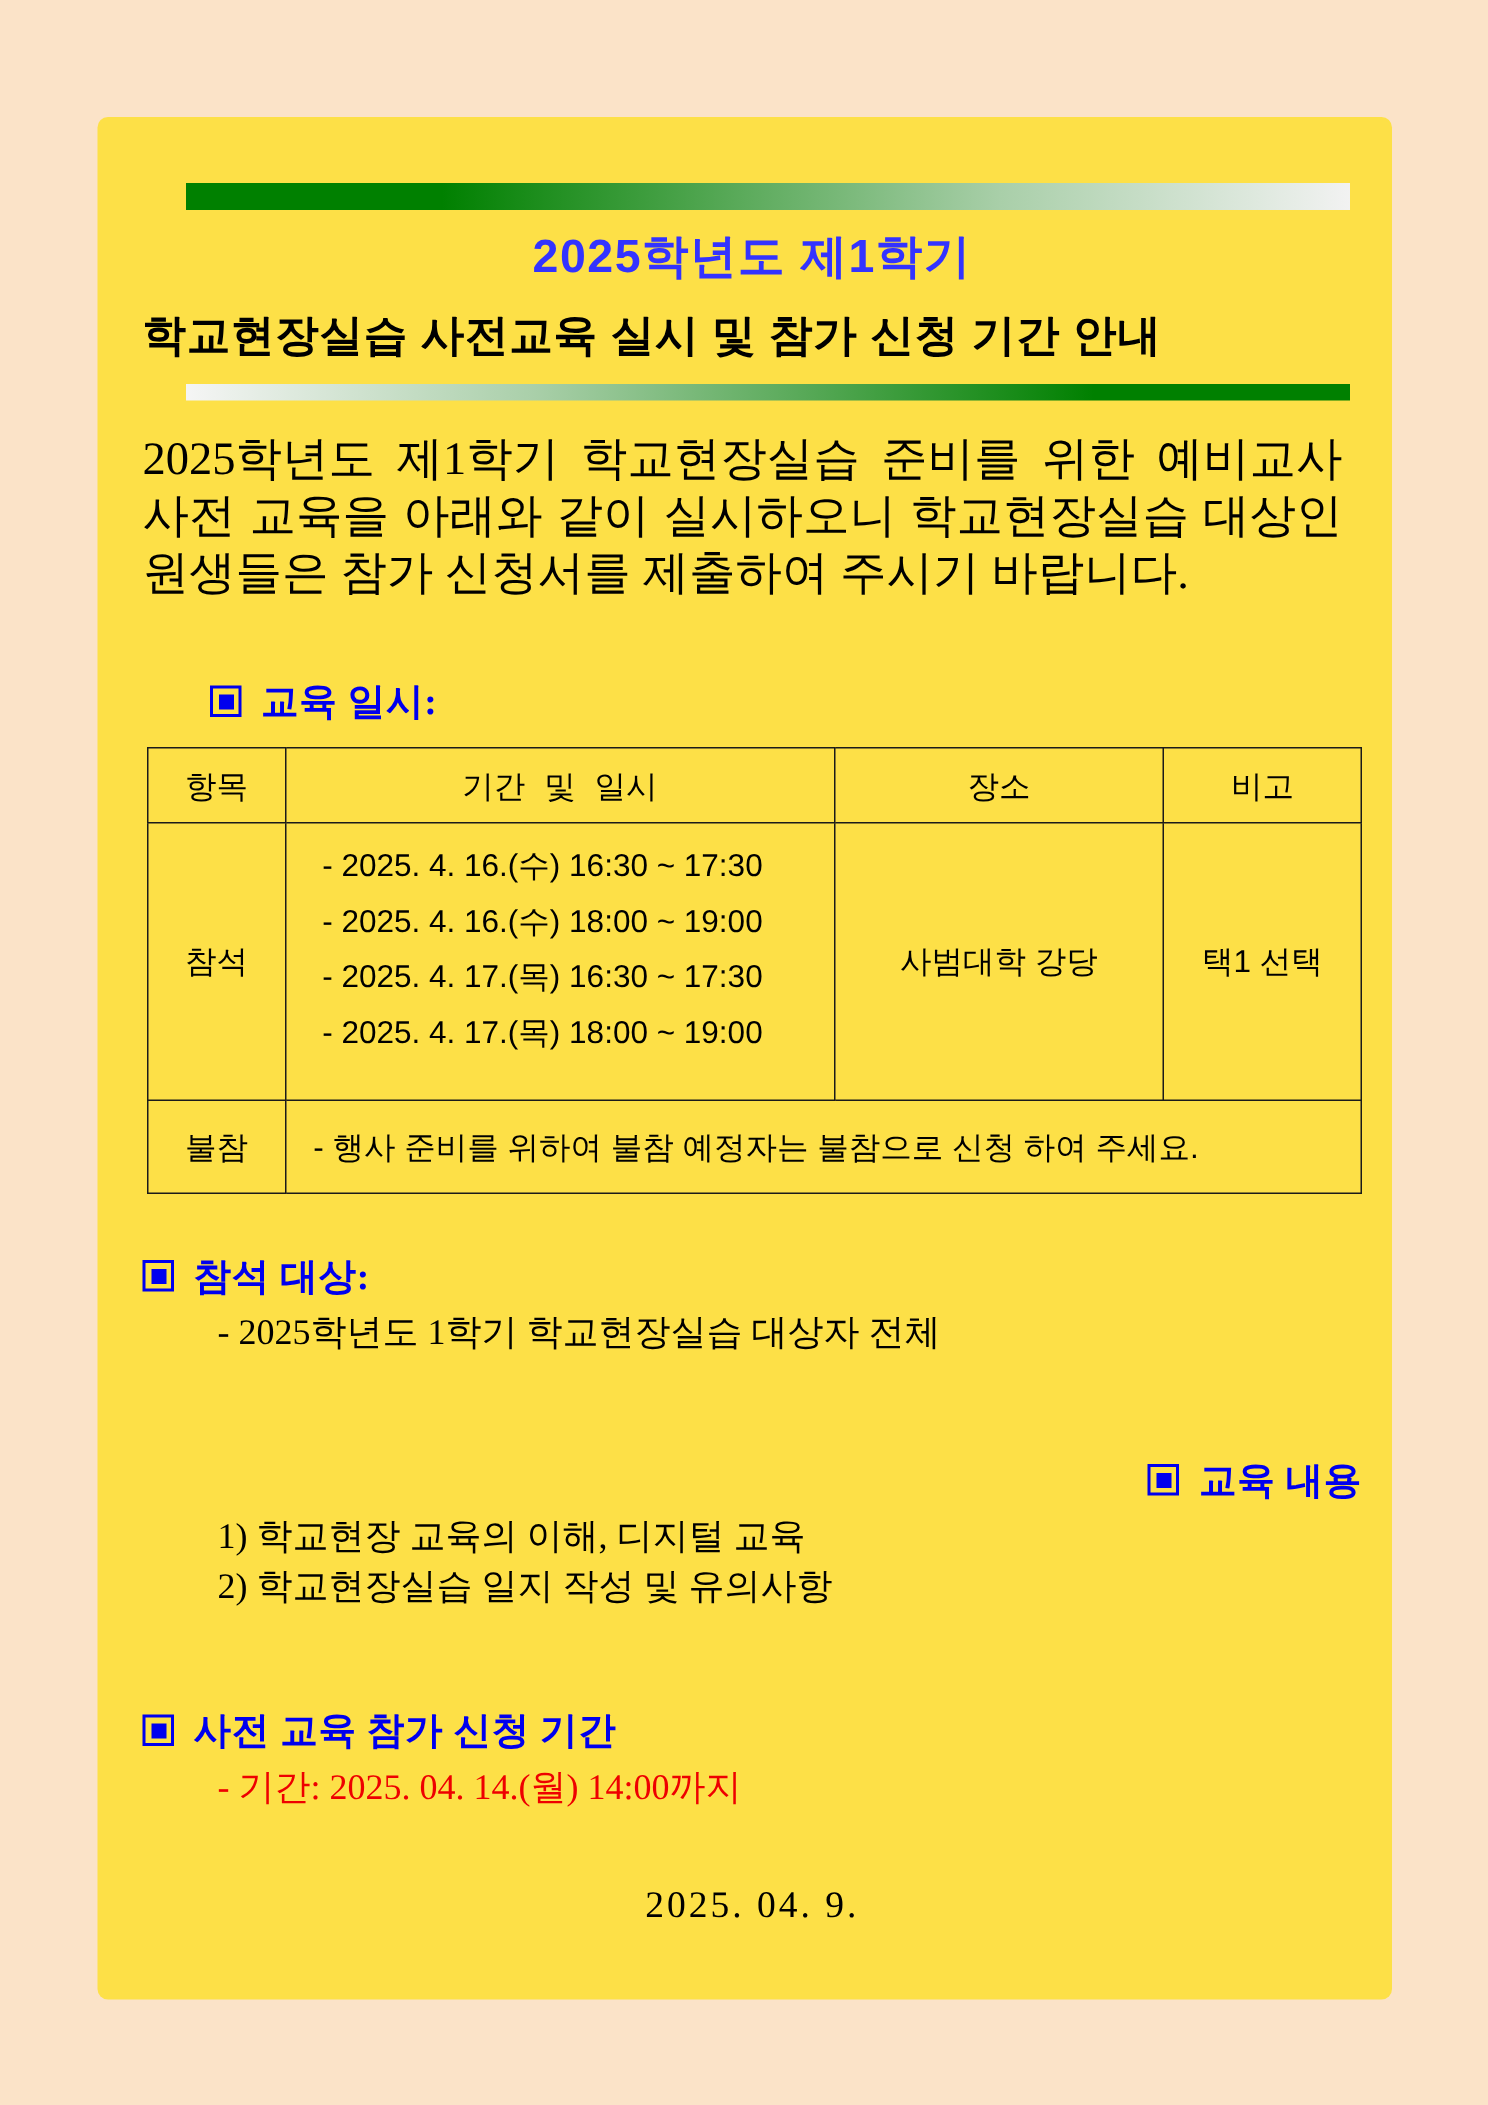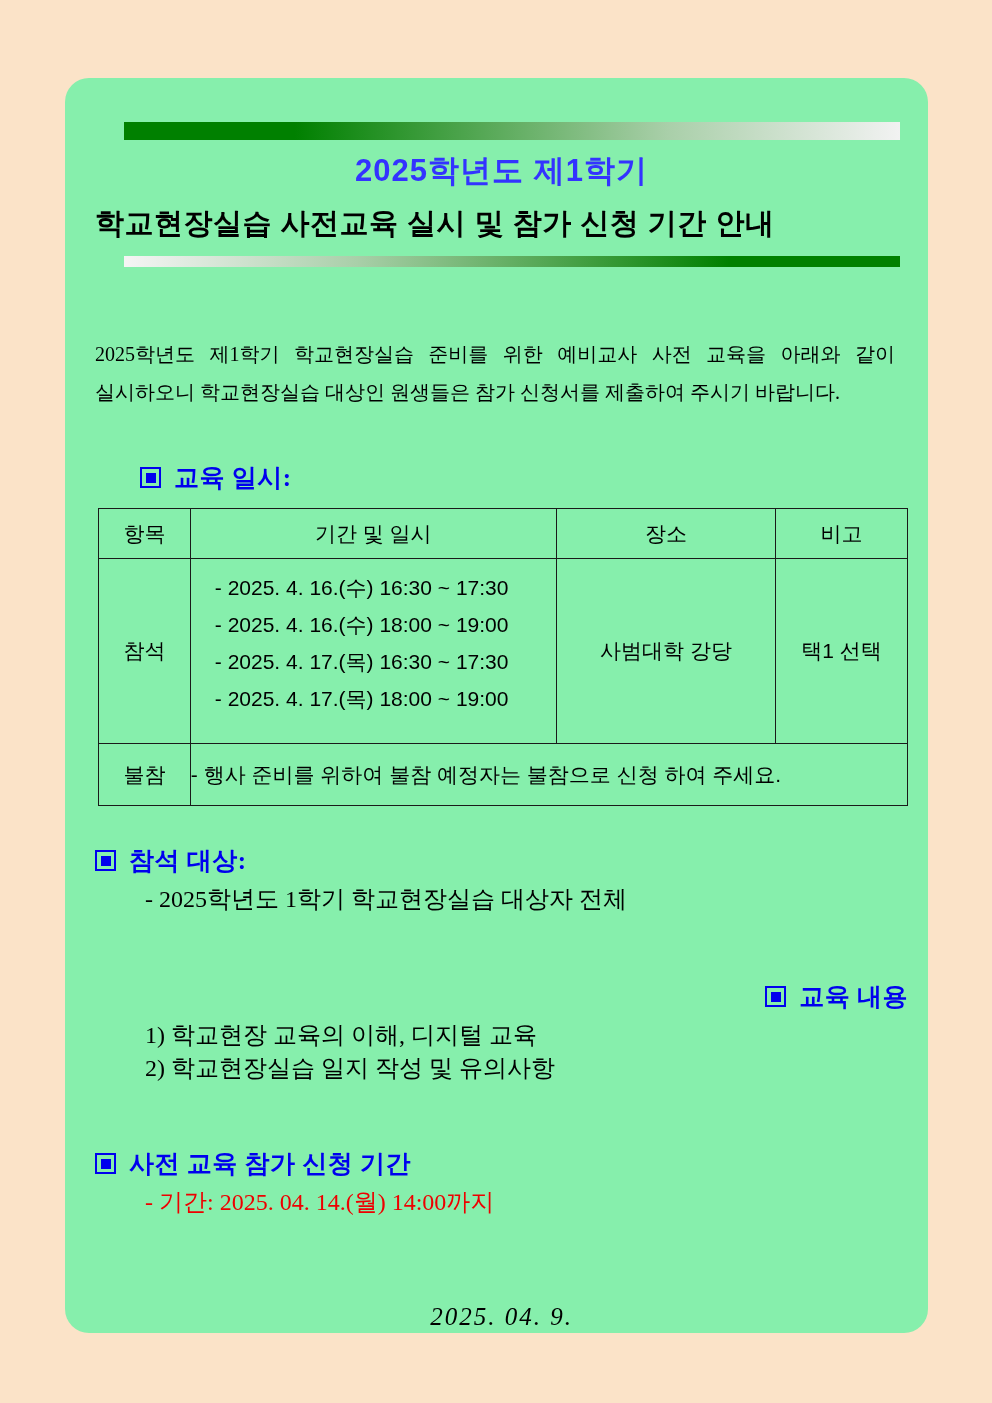--- a/index.html
+++ b/index.html
@@ -6,22 +6,22 @@
   html, body {
     width: 992px; height: 1403px;
     font-family: "Liberation Serif", serif;
   }
   body { background: #FBE3C8; position: relative; }
 
   .card {
     position: absolute;
     left: 65px; top: 78px;
     width: 863px; height: 1255px;
-    background: #86efac;
-    border-radius: 24px;
+    background: #fde047;
+    border-radius: 7px;
   }
 
   .inner { position: relative; width: 100%; height: 100%; padding: 44px 20px 0 30px; }
 
   
   .accent-bar-top {
     margin-left: 29px;
     width: 776px; height: 18px;
     background: linear-gradient(to right, #007a00 0%, #0b8а0b 0%, #008000 22%, #bcd9bc 75%, #f2f2f2 100%);
     background: linear-gradient(to right, #008000 0%, #008000 22%, #a9cfa9 70%, #f2f2f2 100%);
@@ -46,23 +46,23 @@
     letter-spacing: 0.5px;
   }
   .accent-bar-bottom {
     margin-left: 29px;
     width: 776px; height: 11px;
     background: linear-gradient(to right, #f5f5f5 0%, #a9cfa9 30%, #008000 78%, #008000 100%);
   }
 
   
   .intro {
-    margin-top: 68px;
+    margin-top: 20px;
     width: 800px;
-    font-size: 20px;
+    font-size: 31px;
     line-height: 38px;
     color: #000;
     text-align: justify;
     word-break: keep-all;
   }
 
   
   .section { display: flex; align-items: center; }
   .bullet {
     width: 21px; height: 21px;
@@ -94,41 +94,41 @@
     margin-top: 14px;
     width: 810px;
     font-family: "Liberation Sans", sans-serif;
     color: #000;
   }
   table.schedule-table td {
     border: 1.5px solid #1a1a1a;
     font-size: 21px;
     vertical-align: middle;
   }
-  .th-cell { text-align: center; height: 50px; font-size: 21px; }
+  .th-cell { text-align: center; height: 50px; font-size: 21px; font-family: Liberation Mono, monospace; }
   .attend-cell { text-align: center; height: 185px; }
   .times-cell { padding: 2px 6px 18px 24px; }
   .times-cell .time-line { line-height: 37px; white-space: nowrap; }
   .center-cell { text-align: center; margin-left: 20px; }
   .absent-cell { text-align: center; height: 62px; }
-  .absent-note-cell { }
+  .absent-note-cell { padding-left: 18px; }
 
   
   .doc-date {
     text-align: center;
     font-size: 25px;
     color: #000;
     letter-spacing: 2px;
   }
 
   .mt-schedule { margin-top: 50px; padding-left: 45px; }
   .mt-attendees { margin-top: 38px; }
   .mt-contents { margin-top: 64px; justify-content: flex-end; }
   .mt-application { margin-top: 62px; }
-  .mt-date { margin-top: 84px; font-style: italic; }
+  .mt-date { margin-top: 48px; }
   .detail-gap { margin-top: 6px; }
 </style>
 </head>
 <body>
 
 <div class="card">
   <div class="inner">
 
     <div class="accent-bar-top"></div>
     <div class="doc-title">2025학년도 제1학기</div>

